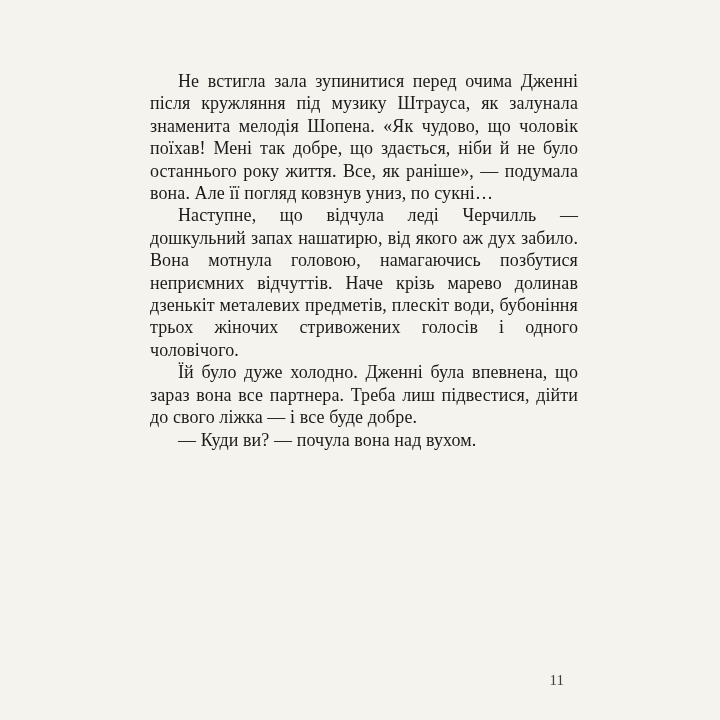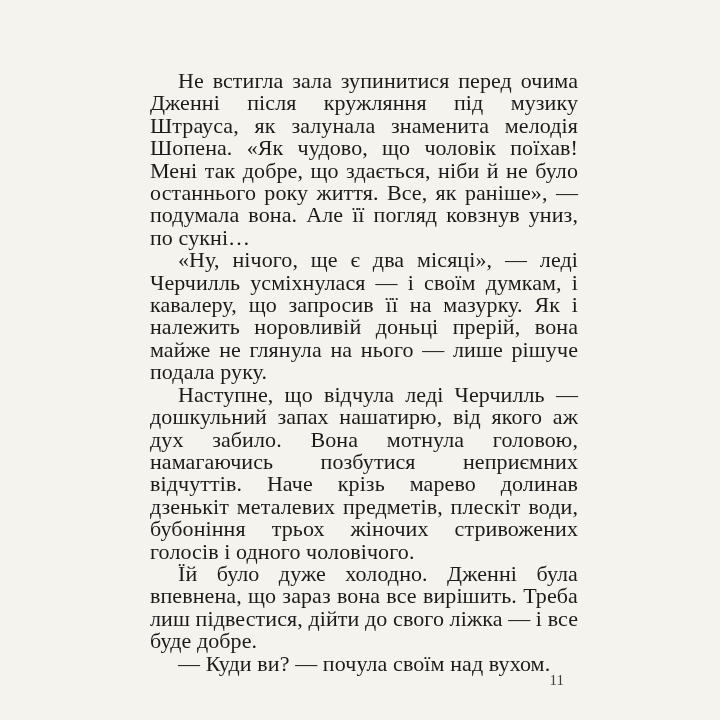--- a/index.html
+++ b/index.html
@@ -17,21 +17,21 @@
   }
   .book-page {
     position: absolute;
     inset: 0;
   }
   .text-block {
     position: absolute;
     left: 150px;
     top: 70px;
     width: 428px;
-    font-size: 22px;
+    font-size: 18px;
     line-height: 22.4px;
     text-align: justify;
     letter-spacing: 0.1px;
   }
   .text-block p {
     margin: 0;
     text-indent: 28px;
   }
   .page-number {
     position: absolute;
@@ -44,19 +44,18 @@
     font-size: 15px;
     color: #404040;
   }
 </style>
 </head>
 <body>
 
 <div class="book-page">
   <div class="text-block">
     <p>Не встигла зала зупинитися перед очима Дженні після кружляння під музику Штрауса, як залунала знаменита мелодія Шопена. «Як чудово, що чоловік поїхав! Мені так добре, що здається, ніби й не було останнього року життя. Все, як раніше», — подумала вона. Але її погляд ковзнув униз, по сукні…</p>
-    <p>«Ну, нічого, ще є два місяці», — леді Черчилль усміхнулася — і своїм думкам, і кавалеру, що запросив її на мазурку. Як і належить норовливій доньці прерій, вона майже не глянула на нього — лише рішуче подала руку.</p>
     <p>Наступне, що відчула леді Черчилль — дошкульний запах нашатирю, від якого аж дух забило. Вона мотнула головою, намагаючись позбутися неприємних відчуттів. Наче крізь марево долинав дзенькіт металевих предметів, плескіт води, бубоніння трьох жіночих стривожених голосів і одного чоловічого.</p>
-    <p>Їй було дуже холодно. Дженні була впевнена, що зараз вона все вирішить. Треба лиш підвестися, дійти до свого ліжка — і все буде добре.</p>
-    <p>— Куди ви? — почула своїм над вухом.</p>
+    <p>Їй було дуже холодно. Дженні була впевнена, що зараз вона все партнера. Треба лиш підвестися, дійти до свого ліжка — і все буде добре.</p>
+    <p>— Куди ви? — почула вона над вухом.</p>
   </div>
   <div class="page-number">11</div>
 </div>
 
 </body></html>

